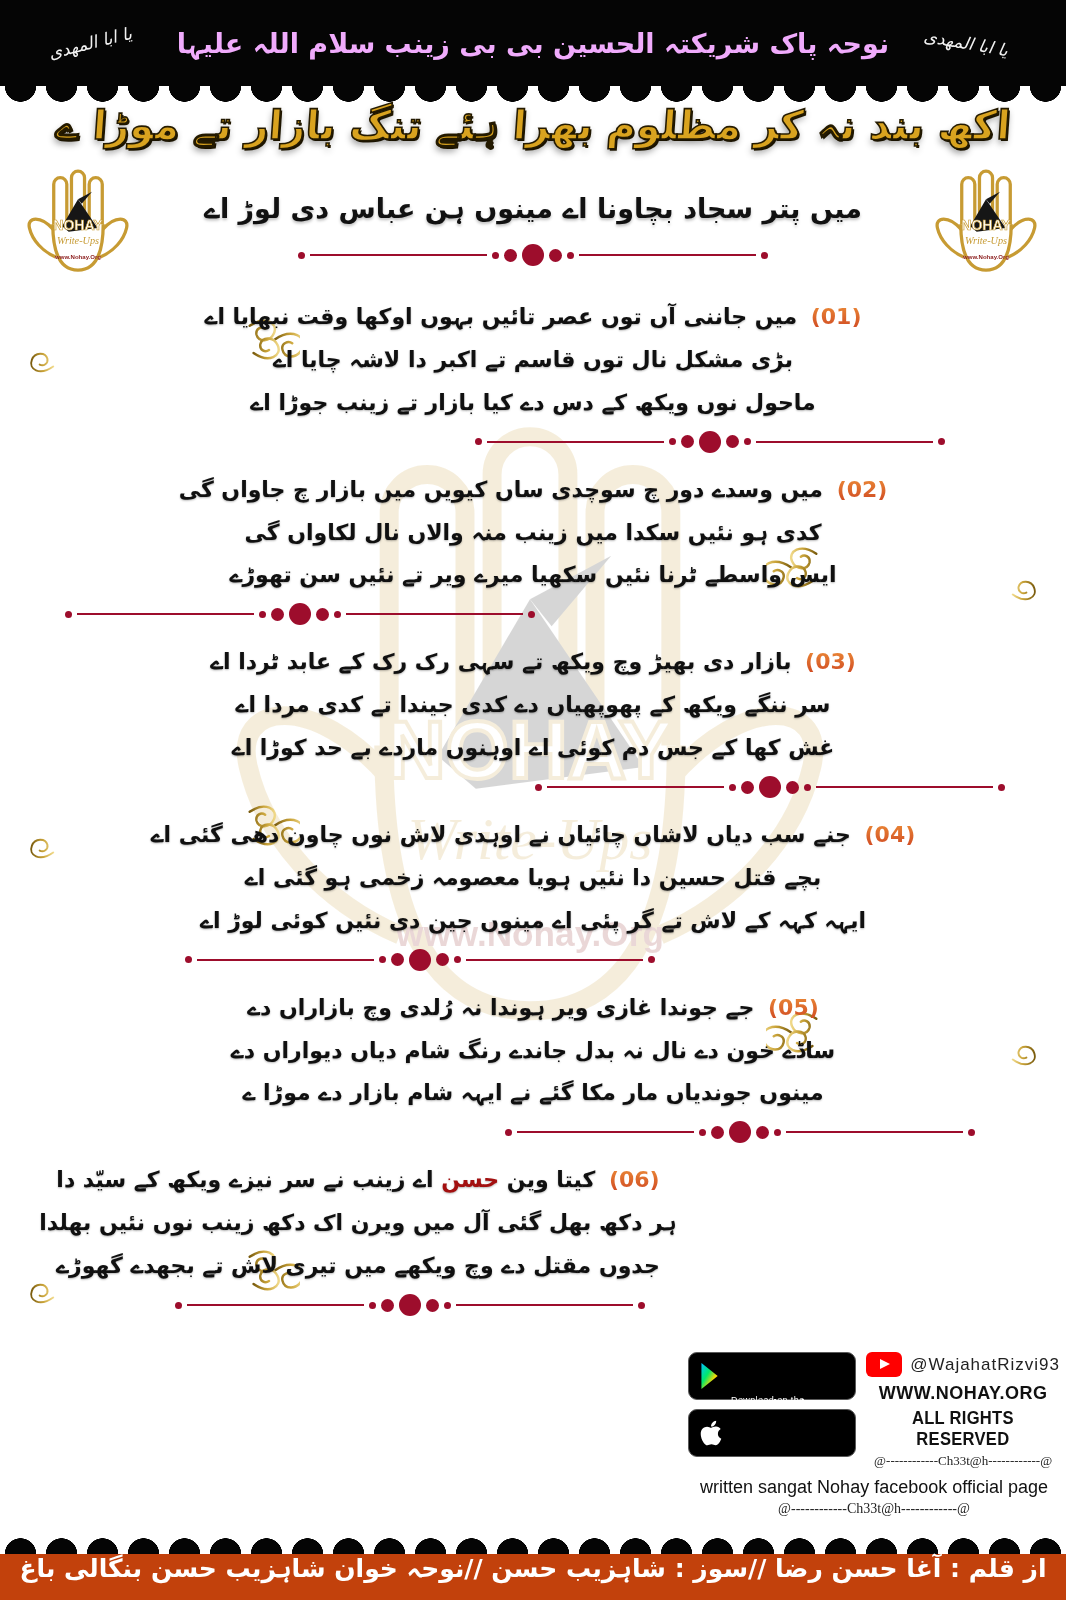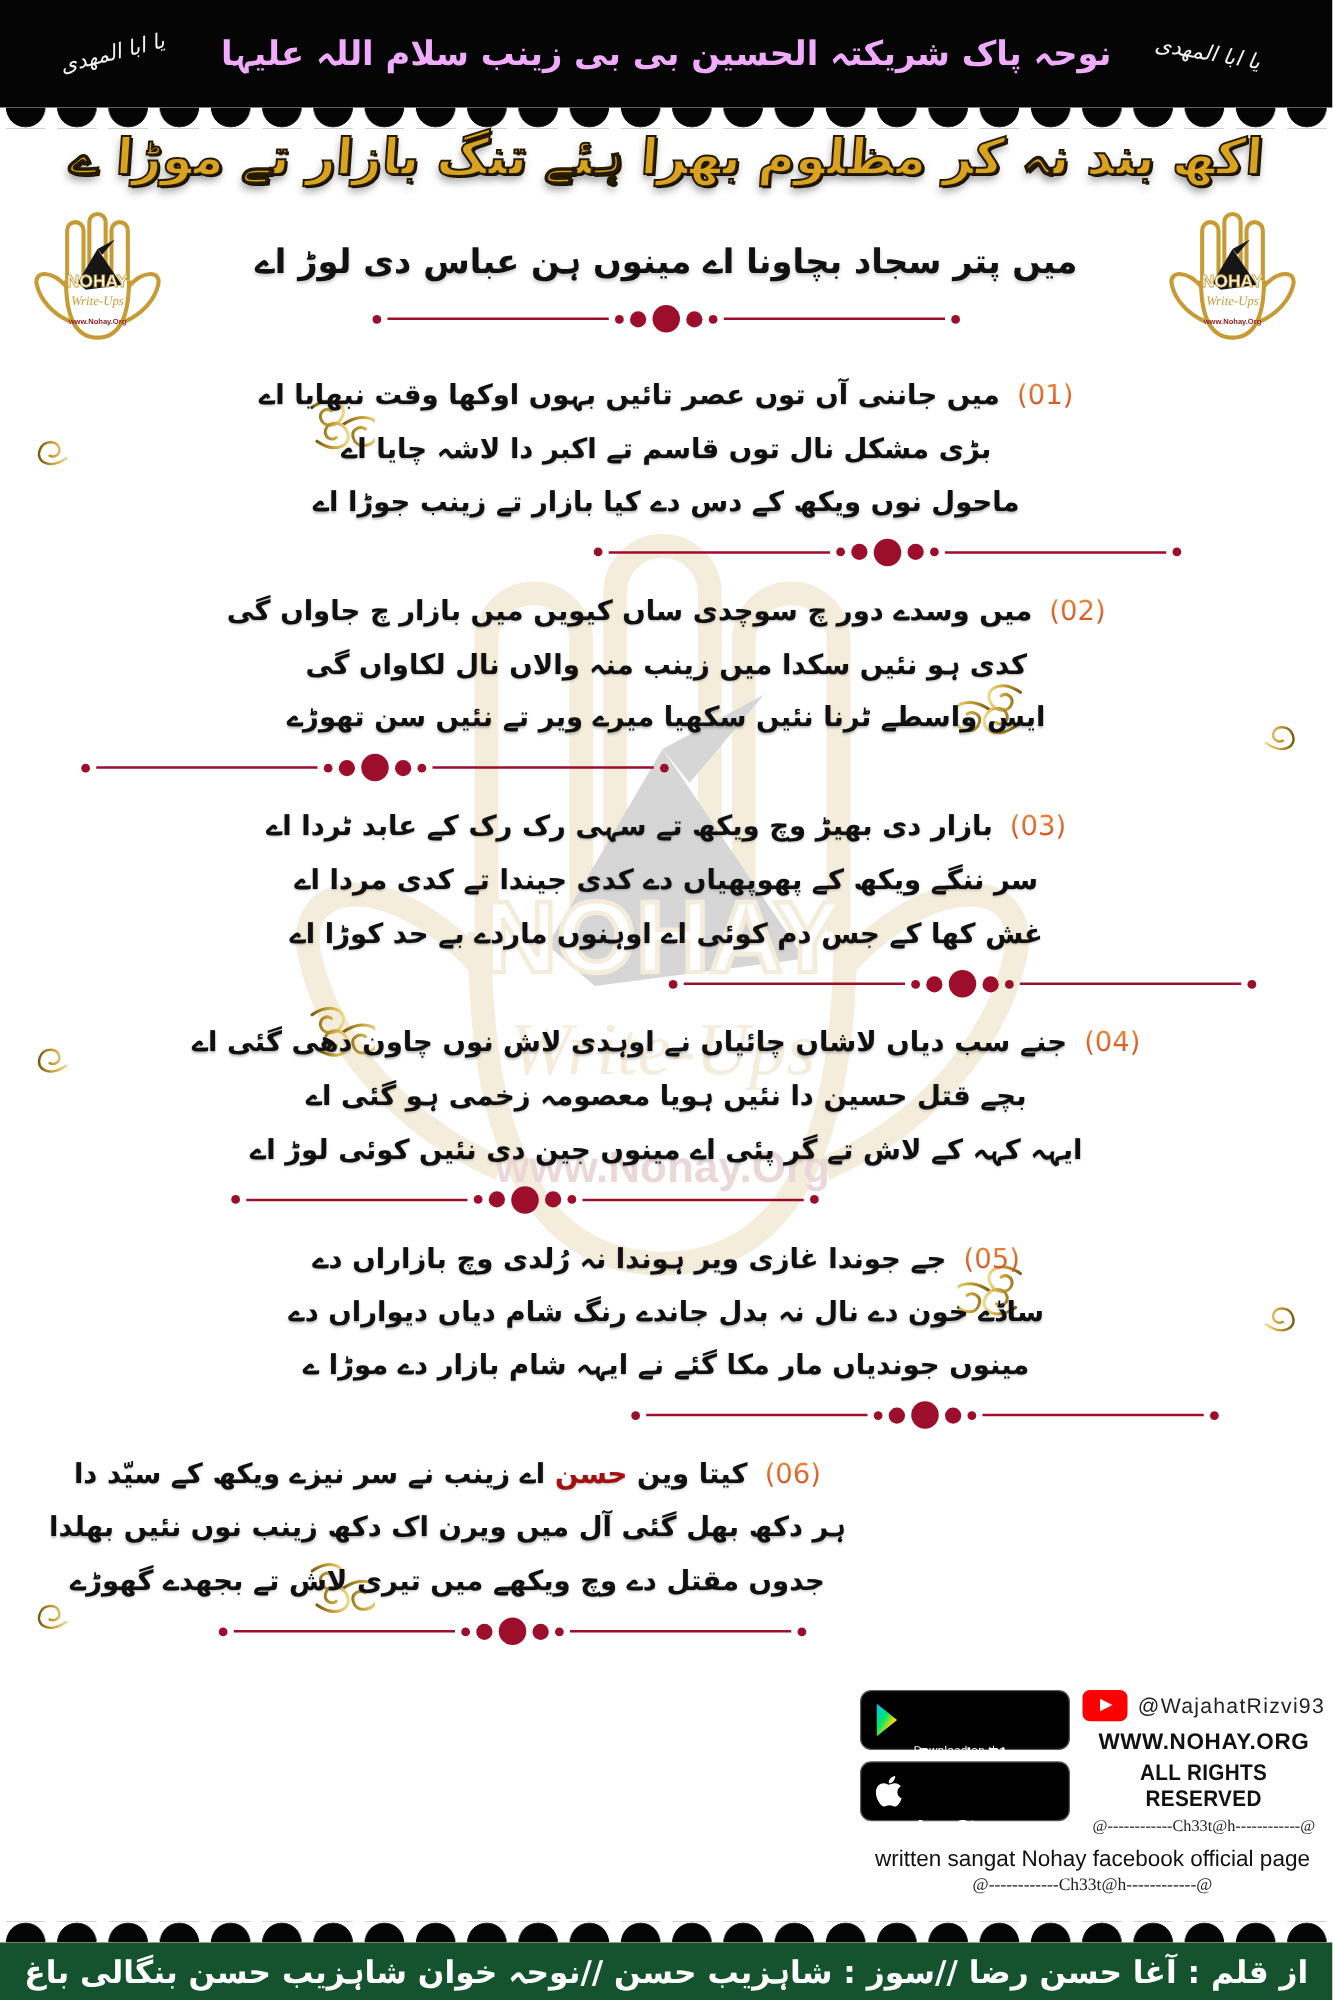--- a/index.html
+++ b/index.html
@@ -59,21 +59,21 @@
   .watermark{position:absolute;left:205px;top:420px;z-index:1;opacity:.17;}
   
   #verses{position:absolute;top:296px;left:30px;width:1006px;z-index:2;}
   .verse{margin-bottom:10px;}
   .verse.narrow{margin-right:350px;}
   .vline{
     direction:rtl;text-align:center;font-size:22px;font-weight:bold;color:#101010;
     line-height:1.95;text-shadow:0 1px 2px rgba(0,0,0,.28);
   }
   .vnum{
-    font-weight:normal;display:inline-block;direction:ltr;
+    font-weight:bold;display:inline-block;direction:ltr;
     background:linear-gradient(180deg,#F0953A 10%,#C93A1E 90%);
     -webkit-background-clip:text;background-clip:text;
     -webkit-text-fill-color:transparent;color:#D2521C;text-shadow:none;
     padding-left:6px;
   }
   .hl{color:#A31010;-webkit-text-fill-color:#A31010;}
   
   .flourish{position:absolute;z-index:1;}
   .flourish.flip{transform:scaleX(-1);}
   
@@ -103,22 +103,22 @@
   .cheetah{font-size:13px;margin-top:3px;font-family:"Liberation Serif",serif;color:#222;}
   .fb-line{font-size:18px;text-align:center;margin-top:8px;color:#111;}
   .cheetah2{font-size:14px;text-align:center;margin-top:3px;font-family:"Liberation Serif",serif;color:#222;}
   
   .scallop-up{
     position:absolute;top:1537px;left:0;width:1066px;height:17px;z-index:3;
     background-image:radial-gradient(circle 16px at 50% 100%,#050505 97%,rgba(0,0,0,0) 100%);
     background-size:41px 17px;background-repeat:repeat-x;
   }
   .footer-band{
-    position:absolute;top:1554px;left:0;width:1066px;height:46px;background:#14532d;z-index:3;
-    display:flex;align-items:center;justify-content:center;
+    position:absolute;top:1554px;left:0;width:1066px;height:46px;background:#c2410c;z-index:3;
+    display:flex;align-items:flex-start;justify-content:center;
   }
   .footer-credits{
     color:#fff;font-size:25px;font-weight:bold;direction:rtl;white-space:nowrap;text-align:center;
   }
 </style>
 </head>
 <body>
 
 <svg width="0" height="0" style="position:absolute" aria-hidden="true">
   <defs>

